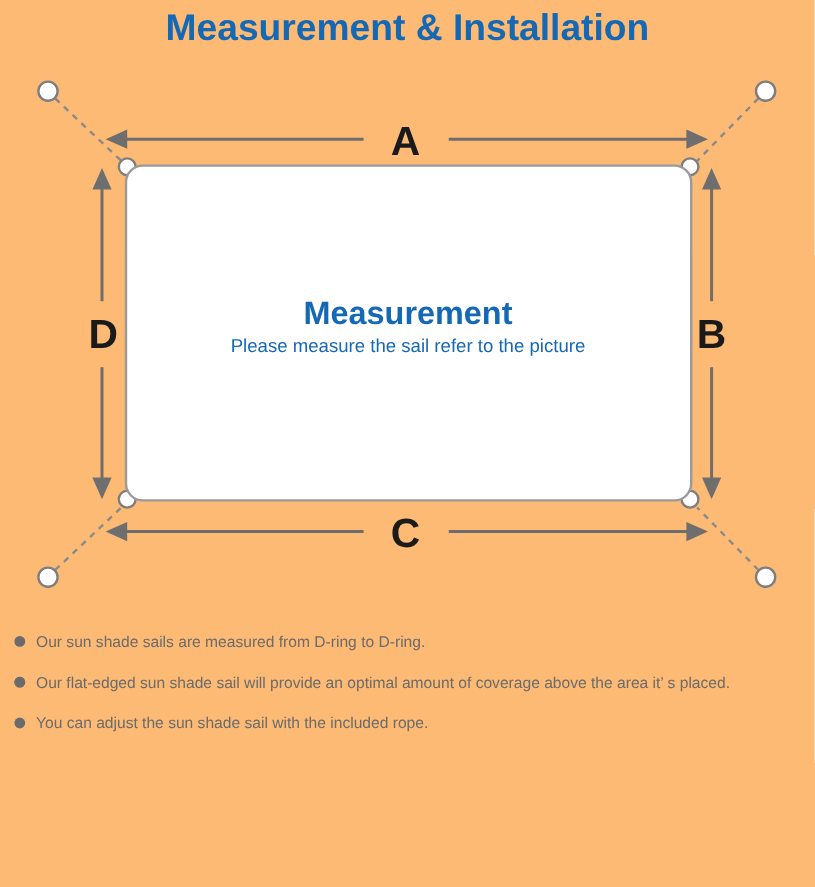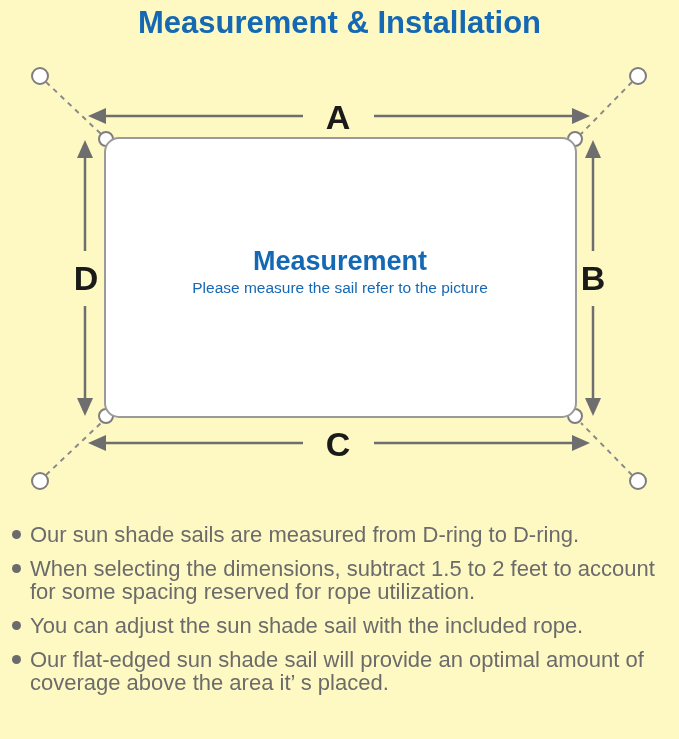--- a/index.html
+++ b/index.html
@@ -4,21 +4,21 @@
 <style>
   :root{
     --accent_blue:#1568b4;
     --text_gray:#6b6b6b;
     --line_gray:#9a9a9a;
     --arrow_gray:#6e6e6e;
     --label_black:#1a1a1a;
   }
   html,body{margin:0;padding:0;background:#ffffff;}
   .page{
-    width:679px;height:739px;background:#fef9c3;overflow:hidden;
+    width:679px;height:739px;background:#fdba74;overflow:hidden;
     font-family:"Liberation Sans","DejaVu Sans",sans-serif;
     position:relative;
   }
   .page-title{
     margin:0;padding-top:6px;
     text-align:center;
     font-size:31px;font-weight:bold;letter-spacing:0px;
     color:var(--accent_blue);
     line-height:1.1;
   }
@@ -43,21 +43,21 @@
     font-size:15.5px;fill:var(--accent_blue);
     text-anchor:middle;
   }
   .notes{
     list-style:none;margin:0;padding:15px 8px 0 10px;
   }
   .note-item{
     position:relative;
     padding-left:20px;
     margin-bottom:11px;
-    font-size:22px;line-height:23px;
+    font-size:13px;line-height:23px;
     color:var(--text_gray);
   }
   .bullet{
     position:absolute;left:2px;top:7px;
     width:9px;height:9px;border-radius:50%;
     background:var(--text_gray);
   }
 </style>
 </head>
 <body>
@@ -121,25 +121,24 @@
     <text class="center-subtitle" x="340" y="240">Please measure the sail refer to the picture</text>
   </svg>
 
   <ul class="notes">
     <li class="note-item">
       <span class="bullet"></span>
       <span>Our sun shade sails are measured from D-ring to D-ring.</span>
     </li>
     <li class="note-item">
       <span class="bullet"></span>
-      <span>When selecting the dimensions, subtract 1.5 to 2 feet to account for some spacing reserved for rope utilization.</span>
+    </li>
+    <li class="note-item">
+      <span class="bullet"></span>
+      <span>Our flat-edged sun shade sail will provide an optimal amount of coverage above the area it’ s placed.</span>
     </li>
     <li class="note-item">
       <span class="bullet"></span>
       <span>You can adjust the sun shade sail with the included rope.</span>
-    </li>
-    <li class="note-item">
-      <span class="bullet"></span>
-      <span>Our flat-edged sun shade sail will provide an optimal amount of coverage above the area it’ s placed.</span>
     </li>
   </ul>
 
 </div>
 
 </body></html>

